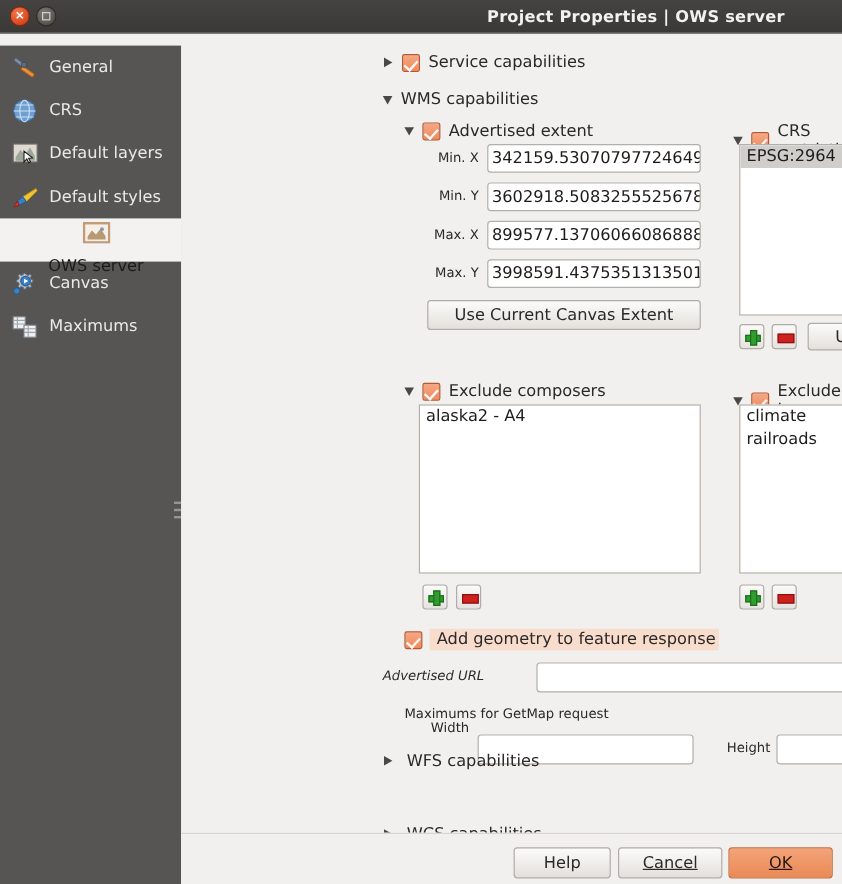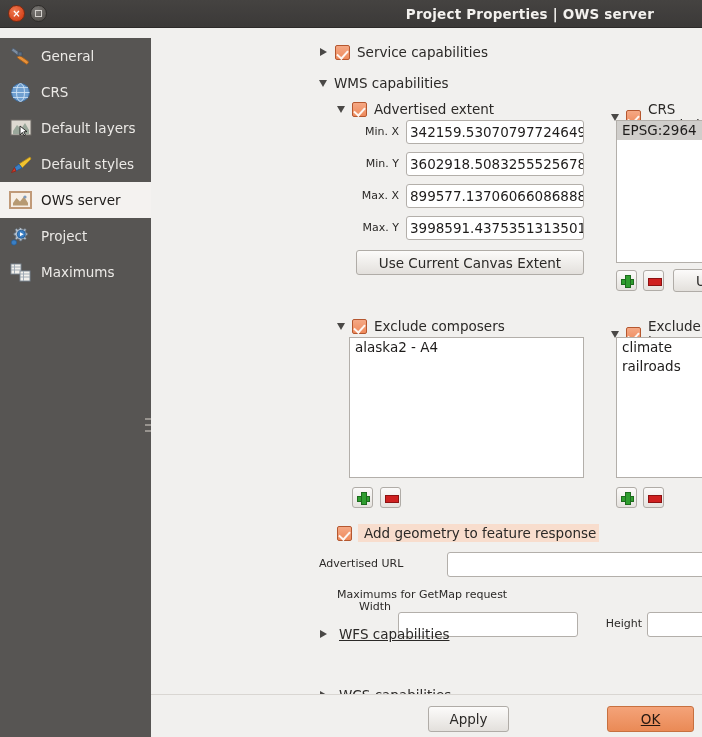--- a/index.html
+++ b/index.html
@@ -52,21 +52,21 @@
     background: #575553;
     display: flex; flex-direction: column;
     position: relative;
   }
   .side-item {
     height: 36px; display: flex; align-items: center;
     padding-left: 9px; gap: 9px;
     color: #ebe9e6; font-size: 13.5px;
   }
   .side-item.selected {
-    background: #f4f2f0; color: #1d1b1a;
+    background: #f4f2f0; color: #1d1b1a; flex-direction: column;
   }
   .side-icon {
     width: 23px; height: 21px; flex: 0 0 23px;
     position: relative;
     display: flex; align-items: center; justify-content: center;
   }
   .splitter {
     position: absolute; right: 0; top: 378px;
     width: 6px; height: 18px;
     display: flex; flex-direction: column; justify-content: space-between;
@@ -273,21 +273,21 @@
 
     <div class="side-item">
       <span class="side-icon">
         <svg width="22" height="21" viewBox="0 0 22 21">
           <path d="M12 2 l1.6 .5 1.4-.9 1.2 1.2-.9 1.4.5 1.6 1.6.5v1.7l-1.6.5-.5 1.6.9 1.4-1.2 1.2-1.4-.9-1.6.5-.5 1.6h-1.7l-.5-1.6-1.6-.5-1.4.9-1.2-1.2.9-1.4-.5-1.6-1.6-.5V6.3l1.6-.5.5-1.6-.9-1.4 1.2-1.2 1.4.9 1.6-.5.5-1.6" transform="translate(0,1)" fill="#b9c2cc" stroke="#63707e" stroke-width="0.8"></path>
           <circle cx="11.3" cy="8.2" r="4" fill="#3b7fc4" stroke="#255e97" stroke-width="0.9"></circle>
           <path d="M10 6.2 L13.6 8.2 L10 10.2 Z" fill="#ffffff"></path>
           <circle cx="4" cy="16.5" r="2.6" fill="#3b7fc4" stroke="#255e97" stroke-width="0.8"></circle>
         </svg>
       </span>
-      <span>Project</span>
+      <span>Canvas</span>
     </div>
 
     <div class="side-item">
       <span class="side-icon">
         <svg width="22" height="19" viewBox="0 0 22 19">
           <rect x="1" y="1" width="10" height="10" fill="#f2f0ec" stroke="#7b8794" stroke-width="0.9"></rect>
           <line x1="1" y1="4" x2="11" y2="4" stroke="#9aa5b1" stroke-width="0.9"></line>
           <line x1="1" y1="7" x2="11" y2="7" stroke="#9aa5b1" stroke-width="0.9"></line>
           <line x1="4.5" y1="1" x2="4.5" y2="11" stroke="#9aa5b1" stroke-width="0.9"></line>
           <rect x="10" y="8" width="10" height="10" fill="#f2f0ec" stroke="#7b8794" stroke-width="0.9"></rect>
@@ -386,41 +386,44 @@
         </div>
       <div class="iconbtn" style="position:absolute;top:449px;left:492px;">
           <span class="minus-r"></span>
         </div>
 
       <div class="row-head" style="position:absolute;top:486px;left:186px;gap:6px;">
         <span class="cb"></span>
         <span class="hl">Add geometry to feature response</span>
       </div>
 
-      <div class="fieldlabel" style="position:absolute;top:519px;left:168px;width:120px;text-align:left;">Advertised URL</div>
+      <div class="fieldlabel" style="position:absolute;top:519px;left:168px;width:120px;text-align:left;font-style:italic;">Advertised URL</div>
       <div class="textinput" style="position:absolute;top:514px;left:296px;width:383px;height:25px;"></div>
 
       <div class="fieldlabel" style="position:absolute;top:550px;left:186px;width:300px;text-align:left;">Maximums for GetMap request</div>
 
       <div class="fieldlabel" style="position:absolute;top:562px;left:170px;width:70px;">Width</div>
       <div class="textinput" style="position:absolute;top:574px;left:247px;width:180px;height:25px;"></div>
 
       <div class="fieldlabel" style="position:absolute;top:579px;left:433px;width:58px;">Height</div>
       <div class="textinput" style="position:absolute;top:574px;left:496px;width:183px;height:25px;"></div>
 
-      <div class="row-head lvl1" style="top:588px;left:168px;text-decoration:underline;">
+      <div class="row-head lvl1" style="top:588px;left:168px;">
         <span class="tri right"></span>
         <span style="margin-left:4px;">WFS capabilities</span>
       </div>
       <div class="row-head lvl1" style="top:649px;left:168px;">
         <span class="tri right"></span>
         <span style="margin-left:4px;">WCS capabilities</span>
       </div>
     </div>
 
     <div class="footer">
-      <div class="btn" style="position:absolute;top:11px;left:277px;width:81px;height:26px;">Apply</div>
+      <div class="btn" style="position:absolute;top:11px;left:277px;width:81px;height:26px;">Help</div>
+      <div class="btn" style="position:absolute;top:11px;left:364px;width:87px;height:26px;">
+          <span class="underline-k">Cancel</span>
+        </div>
       <div class="btn primary" style="position:absolute;top:11px;left:456px;width:87px;height:26px;">
           <span class="underline-k">OK</span>
         </div>
     </div>
   </div>
 </div>
 
 </body></html>

